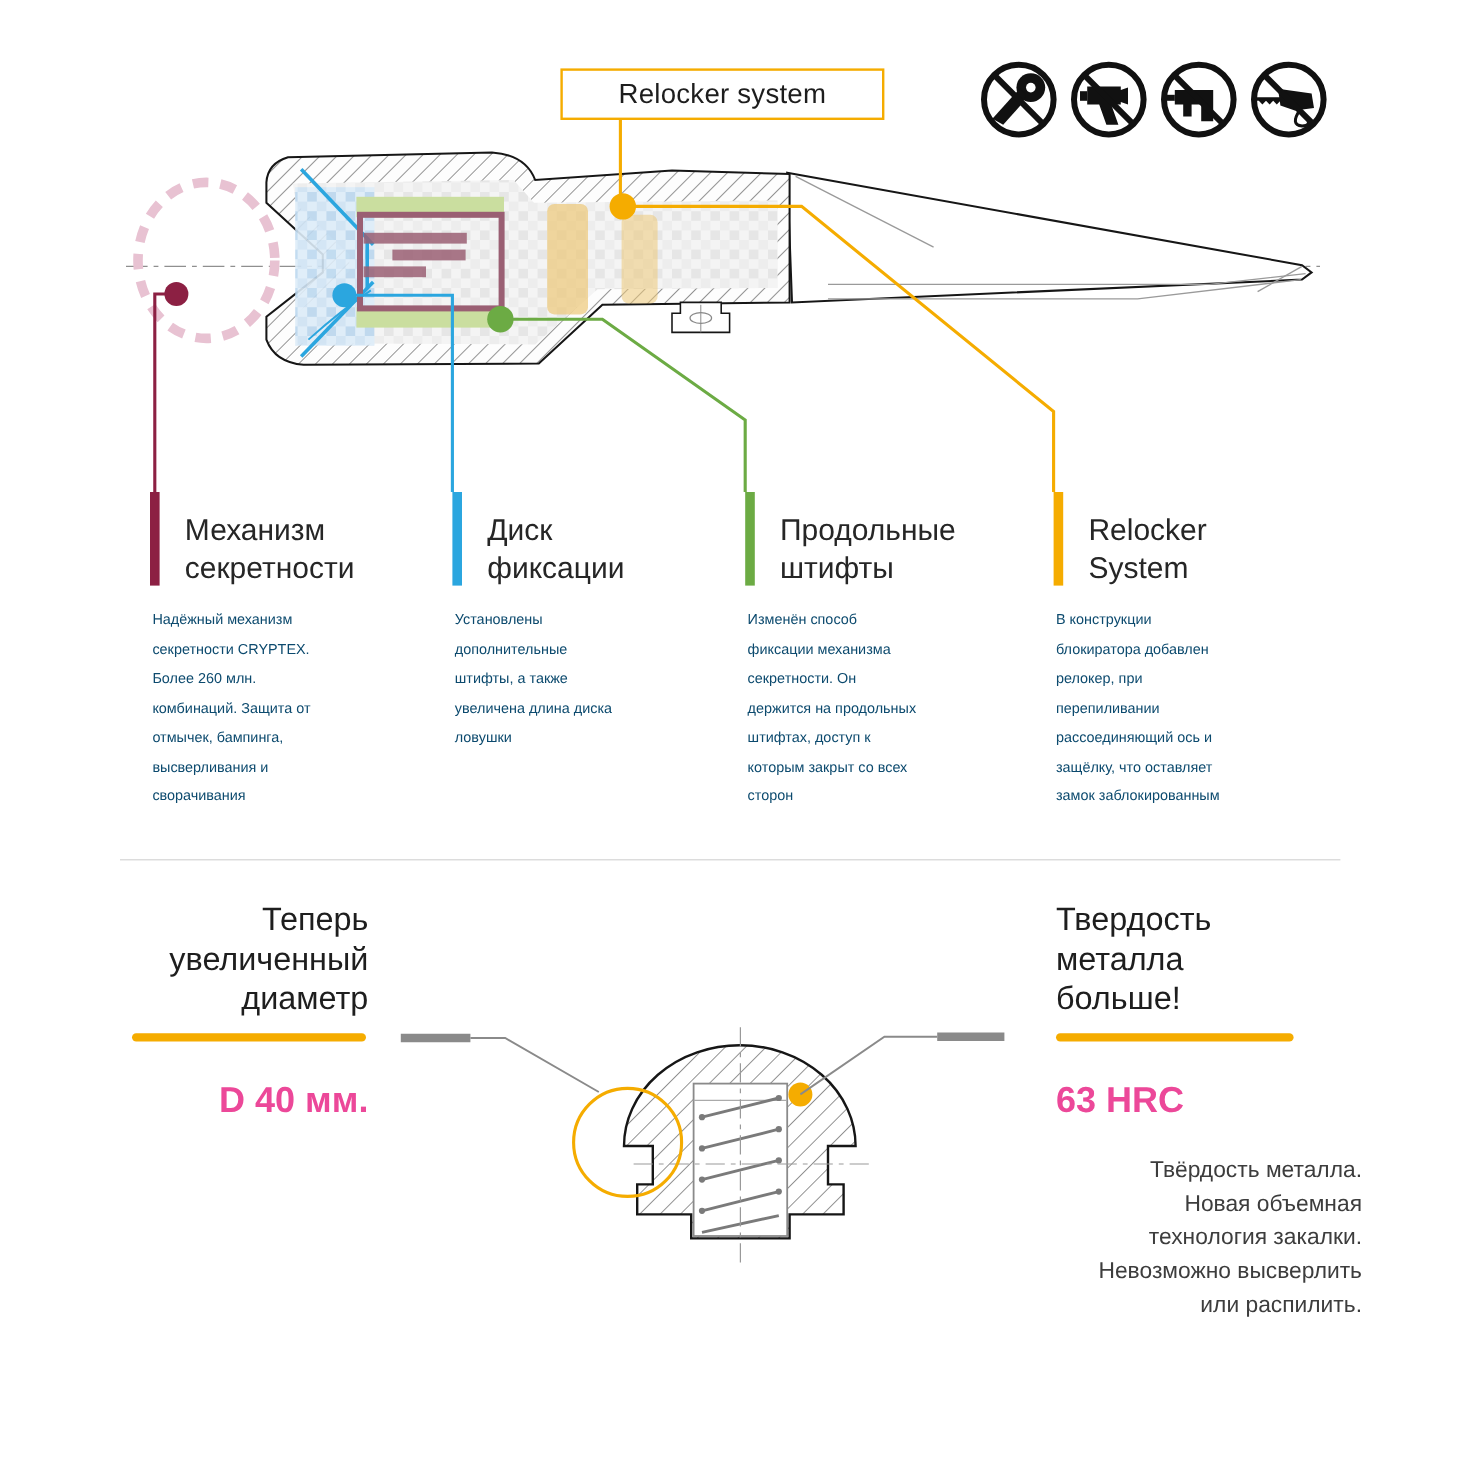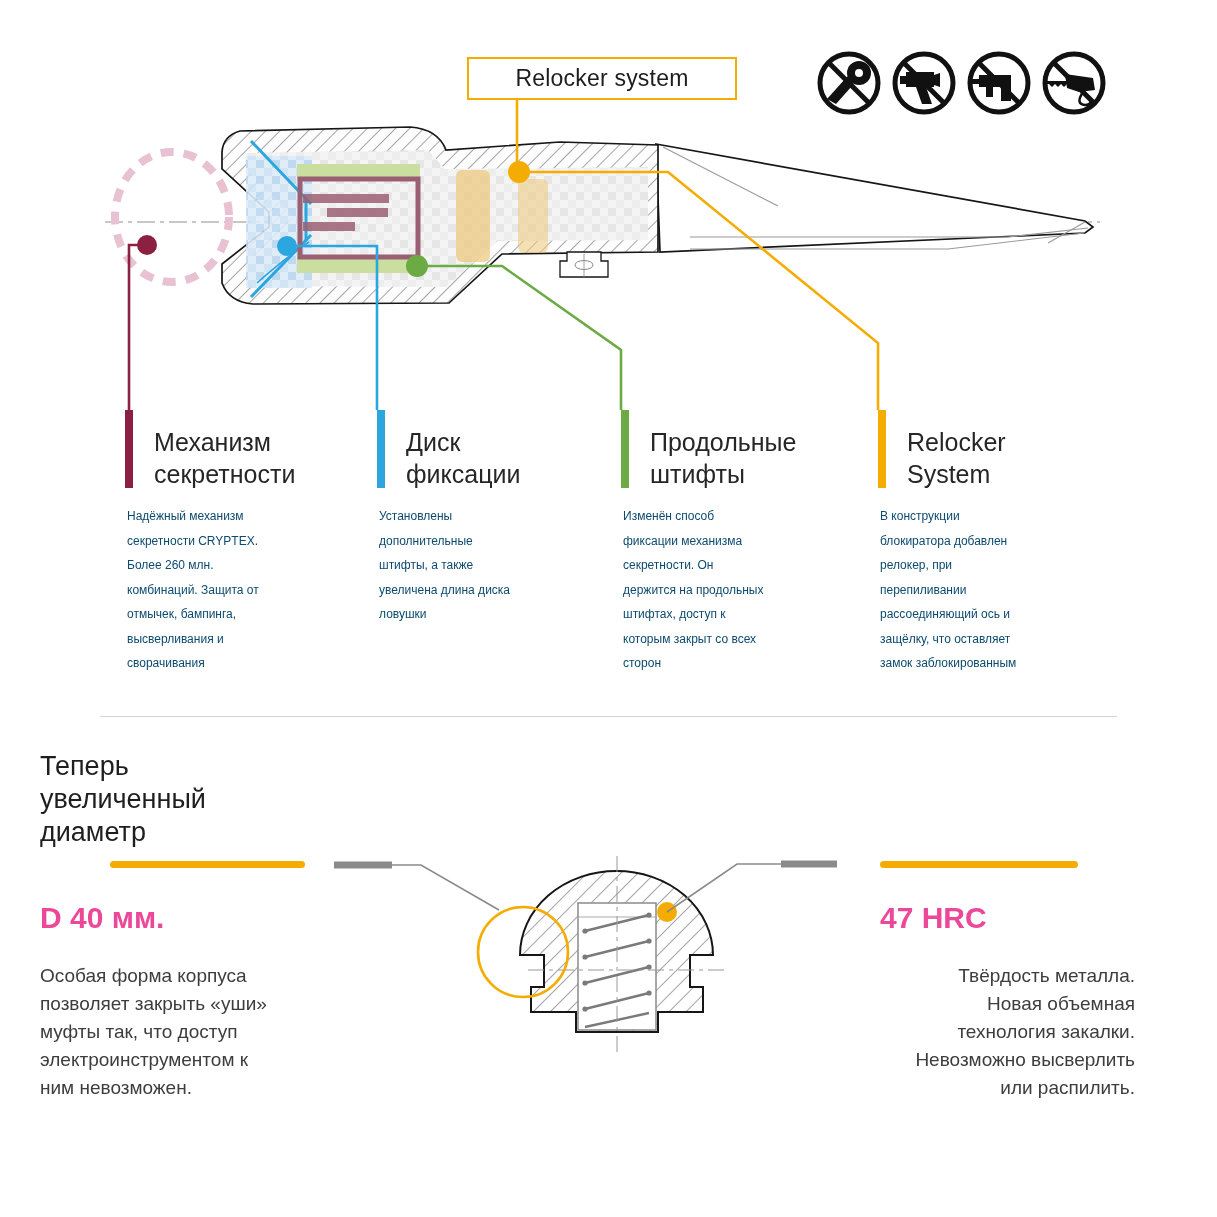--- a/index.html
+++ b/index.html
@@ -28,21 +28,21 @@
   .col-body{
     position:absolute;left:2px;top:94px;font-size:12px;line-height:24.5px;
     color:#0c4a6e;white-space:pre-line;
   }
   .divider{position:absolute;left:100px;top:716px;width:1017px;height:1px;background:#d4d4d4;}
   
   .b-head{font-size:27px;line-height:33px;color:#1e1e1e;font-weight:500;white-space:pre-line;}
   .b-val{font-size:30px;font-weight:bold;color:#ec4899;}
   .b-body{font-size:19px;line-height:28px;color:#3D3D3D;white-space:pre-line;text-align:right;}
   .underline{position:absolute;height:7px;border-radius:3.5px;background:#F5AC00;}
-  .tr{text-align:left;}
+  .tr{text-align:right;}
 </style>
 </head>
 <body>
 
 <div class="stage">
 
   <svg class="abs" style="left:0;top:0" width="1217" height="430" viewBox="0 0 1217 430">
     <defs>
       <pattern id="hatch" width="10" height="10" patternUnits="userSpaceOnUse" patternTransform="rotate(45)">
         <rect width="10" height="10" fill="#fdfdfd"></rect>
@@ -199,28 +199,26 @@
 замок заблокированным</div>
   </div>
 
   <div class="divider"></div>
 
   <div class="abs b-head tr" style="left:40px;top:750px;width:267px">Теперь
 увеличенный
 диаметр</div>
   <div class="underline" style="left: 110px; top: 861px; width: 195px; background: rgb(245, 172, 0);"></div>
   <div class="abs b-val tr" style="left:40px;top:901px;width:267px">D 40 мм.</div>
-  <div class="abs b-body tr" style="left:40px;top:962px;width:270px">Особая форма корпуса
-позволяет закрыть «уши»
-муфты так, что доступ
-электроинструментом к
-ним невозможен.</div>
-
+
+  <div class="abs b-head" style="left:880px;top:750px;width:260px">Твердость
+металла
+больше!</div>
   <div class="underline" style="left: 880px; top: 861px; width: 198px; background: rgb(245, 172, 0);"></div>
-  <div class="abs b-val" style="left:880px;top:901px;width:260px">47 HRC</div>
+  <div class="abs b-val" style="left:880px;top:901px;width:260px">63 HRC</div>
   <div class="abs b-body" style="left:880px;top:962px;width:255px">Твёрдость металла.
 Новая объемная
 технология закалки.
 Невозможно высверлить
 или распилить.</div>
 
   <svg class="abs" style="left:330px;top:840px" width="520" height="235" viewBox="330 840 520 235">
     <defs>
       <pattern id="hatchB" width="12" height="12" patternUnits="userSpaceOnUse" patternTransform="rotate(45)">
         <rect width="12" height="12" fill="#ffffff"></rect>

